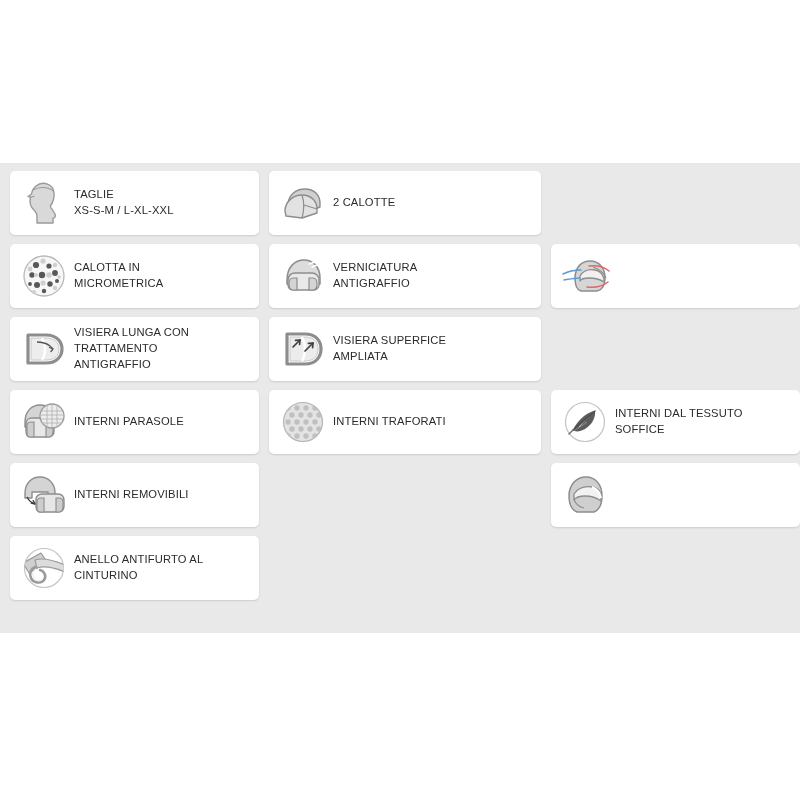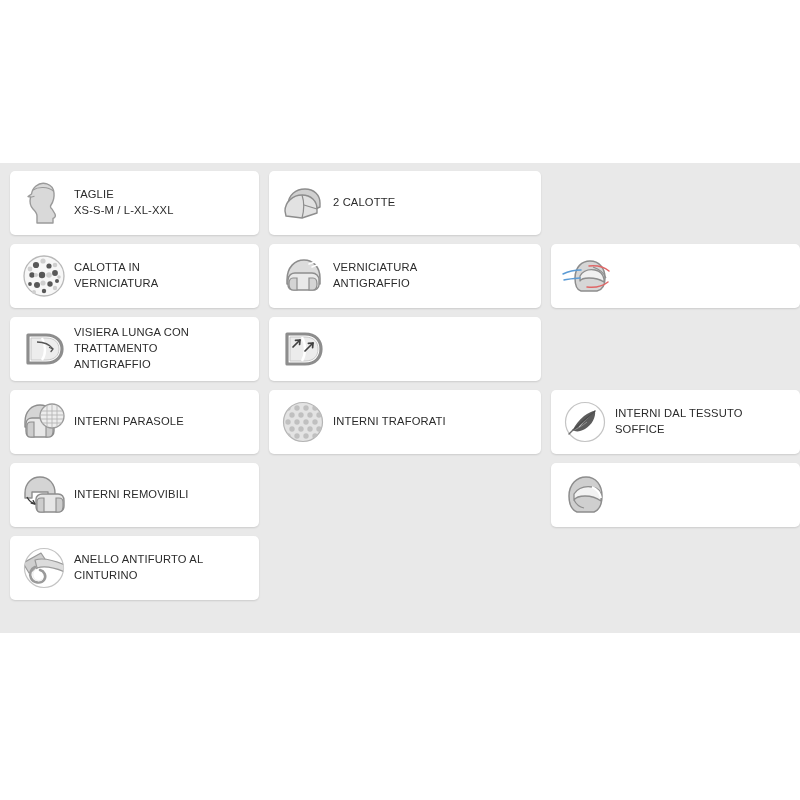--- a/index.html
+++ b/index.html
@@ -125,21 +125,21 @@
               <circle cx="28" cy="22" r="2.8"></circle>
             <circle cx="15" cy="22" r="2"></circle>
               <circle cx="22" cy="30" r="2.6"></circle>
             <circle cx="34" cy="35" r="2.2"></circle>
               <circle cx="13" cy="39" r="2"></circle>
             <circle cx="38" cy="24" r="1.8"></circle>
           </g>
         </svg>
       </span>
       <span class="card-label">CALOTTA IN
-VERNICIATURA</span>
+MICROMETRICA</span>
     </div>
 
     <div class="card col2">
       <span class="card-icon">
         <svg width="48" height="44" viewBox="0 0 48 44">
           <path d="M8 26 C8 13, 16 6, 25 6 C34 6, 41 13, 41 24 L41 30 L33 30 L33 24 L16 24 L16 30 L8 30 Z" fill="#dcdcdc" stroke="#8d8d8d" stroke-width="1.5" stroke-linejoin="round"></path>
           <path d="M9 26 C9 21, 13 19, 16 19 L33 19 C37 19, 40 22, 40 26 L40 31 C40 34, 37 36, 34 36 L15 36 C11 36, 9 34, 9 31 Z" fill="#e9e9e9" stroke="#8d8d8d" stroke-width="1.4" stroke-linejoin="round"></path>
           <path d="M10 30 C10 26, 12 24, 14 24 L18 24 L18 36 L14 36 C11 36, 10 34, 10 30 Z" fill="#d4d4d4" stroke="#8d8d8d" stroke-width="1.2"></path>
           <path d="M38 30 C38 26, 36 24, 34 24 L30 24 L30 36 L34 36 C37 36, 38 34, 38 30 Z" fill="#d4d4d4" stroke="#8d8d8d" stroke-width="1.2"></path>
           <path d="M30 10 L36 8 M33 13 L38 11" fill="none" stroke="#ffffff" stroke-width="1.6" stroke-linecap="round"></path>
@@ -187,20 +187,22 @@
         <svg width="48" height="44" viewBox="0 0 48 44">
           <path d="M8 7 L26 7 C37 7, 42 14, 42 22 C42 30, 37 37, 26 37 L8 37 Z" fill="none" stroke="#8d8d8d" stroke-width="3.2" stroke-linejoin="round"></path>
           <path d="M11 10 L26 10 C35 10, 39 15, 39 22 C39 29, 35 34, 26 34 L11 34 Z" fill="#ececec" stroke="#c8c8c8" stroke-width="1"></path>
           <path d="M23 10 C27 17, 27 27, 23 34" fill="none" stroke="#ffffff" stroke-width="2.4"></path>
           <path d="M14 20 L21 13" fill="none" stroke="#404040" stroke-width="1.7" stroke-linecap="round"></path>
           <path d="M21 13 L16.5 13.4 M21 13 L20.6 17.5" fill="none" stroke="#404040" stroke-width="1.7" stroke-linecap="round"></path>
           <path d="M26 24 L34 16" fill="none" stroke="#404040" stroke-width="1.7" stroke-linecap="round"></path>
           <path d="M34 16 L29.4 16.4 M34 16 L33.6 20.6" fill="none" stroke="#404040" stroke-width="1.7" stroke-linecap="round"></path>
         </svg>
       </span>
+      <span class="card-label">VISIERA SUPERFICE
+AMPLIATA</span>
     </div>
 
 
     <div class="card col1">
       <span class="card-icon">
         <svg width="50" height="44" viewBox="0 0 50 44">
           <path d="M6 22 C6 11, 13 5, 21 5 C29 5, 35 11, 35 20 L35 27 L28 27 L28 21 L13 21 L13 27 L6 27 Z" fill="#d5d5d5" stroke="#8d8d8d" stroke-width="1.4" stroke-linejoin="round"></path>
           <path d="M7 24 C7 20, 10 18, 13 18 L29 18 C33 18, 35 21, 35 25 L35 31 C35 35, 32 37, 28 37 L12 37 C8 37, 7 35, 7 31 Z" fill="#e8e8e8" stroke="#8d8d8d" stroke-width="1.4" stroke-linejoin="round"></path>
           <path d="M8 26 C8 23, 10 22, 12 22 L15 22 L15 37 L11 37 C8 37, 8 35, 8 31 Z" fill="#cdcdcd" stroke="#8d8d8d" stroke-width="1.1"></path>
           <path d="M34 26 C34 23, 32 22, 30 22 L27 22 L27 37 L30 37 C33 37, 34 35, 34 31 Z" fill="#cdcdcd" stroke="#8d8d8d" stroke-width="1.1"></path>

